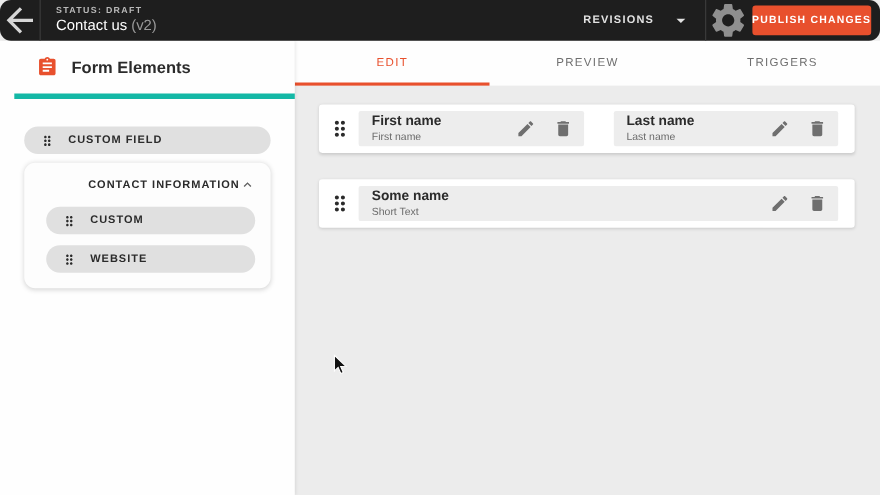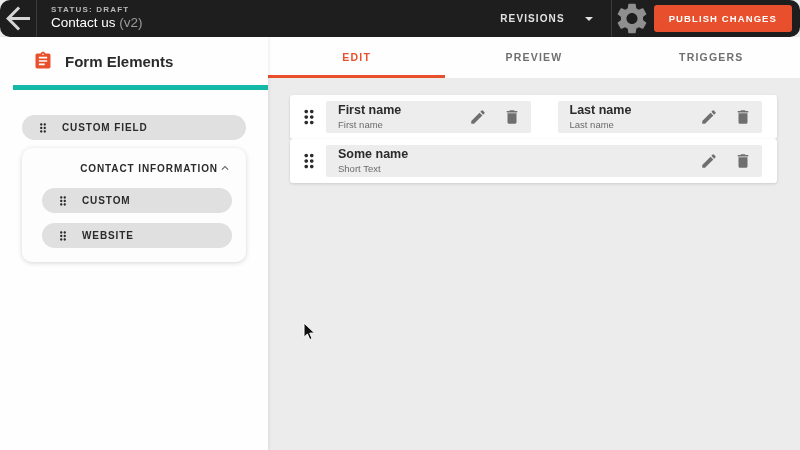--- a/index.html
+++ b/index.html
@@ -37,21 +37,21 @@
   .caret-down {
     width: 0; height: 0; border-left: 4px solid transparent; border-right: 4px solid transparent;
     border-top: 4px solid #e2e2e2;
   }
   .gear {
     width: 40px; height: 37px; display: flex; align-items: center; justify-content: center;
     color: #8f8f8f; cursor: pointer;
   }
   .publish-btn {
     background: #e8502d; color: #fff; font-size: 9.5px; font-weight: 700;
-    letter-spacing: 1.1px; border: none; border-radius: 3px; padding: 8px 15px;
+    letter-spacing: 1.1px; border: none; border-radius: 3px; padding: 8px 0;
     margin: 0 8px 0 2px; cursor: pointer; font-family: inherit;
   }
 
   
   .main { display: flex; height: 413px; }
 
   
   .sidebar {
     width: 268px; background: #fefefe; flex: 0 0 auto;
     box-shadow: 1px 0 3px rgba(0,0,0,0.08); position: relative; z-index: 2;
@@ -81,30 +81,30 @@
   .group-title { font-size: 10px; font-weight: 700; letter-spacing: 0.9px; color: #2b2b2b; }
   .chevron-up { width: 14px; height: 14px; color: #5f5f5f; display: flex; }
   .group-card .pill { margin: 0 0 10px 6px; }
   .group-card .pill:last-child { margin-bottom: 2px; }
 
   
   .content { flex: 1; display: flex; flex-direction: column; }
   .tabbar { height: 41px; background: #fefefe; display: flex; }
   .tab {
     flex: 1; display: flex; align-items: center; justify-content: center;
-    font-size: 10.5px; font-weight: 700; letter-spacing: 1.2px; color: #6f6f6f;
+    font-size: 10.5px; font-weight: 400; letter-spacing: 1.2px; color: #6f6f6f;
     cursor: pointer; border-bottom: 3px solid transparent; padding-top: 2px;
   }
   .tab.active { color: #e8502d; border-bottom-color: #e8502d; }
   .canvas { flex: 1; background: #ececec; padding: 17px 23px 0 22px; }
 
   .field-row {
     background: #ffffff; border-radius: 3px; box-shadow: 0 1px 3px rgba(0,0,0,0.14);
     height: 44px; display: flex; align-items: center; padding: 0 15px 0 8px;
-    margin-bottom: 0;
+    margin-bottom: 24px;
   }
   .drag-handle { width: 22px; height: 22px; color: #2b2b2b; display: flex; cursor: grab; flex: 0 0 auto; margin-right: 6px; }
   .panels { flex: 1; display: flex; gap: 27px; }
   .field-panel {
     background: #ededed; border-radius: 2px; height: 32px; flex: 1;
     display: flex; align-items: center; padding: 0 10px 0 12px;
   }
   .field-text { flex: 1; line-height: 1.25; }
   .field-title { font-size: 12.5px; font-weight: 700; color: #2b2b2b; }
   .field-subtitle { font-size: 9.5px; color: #6b6b6b; }

